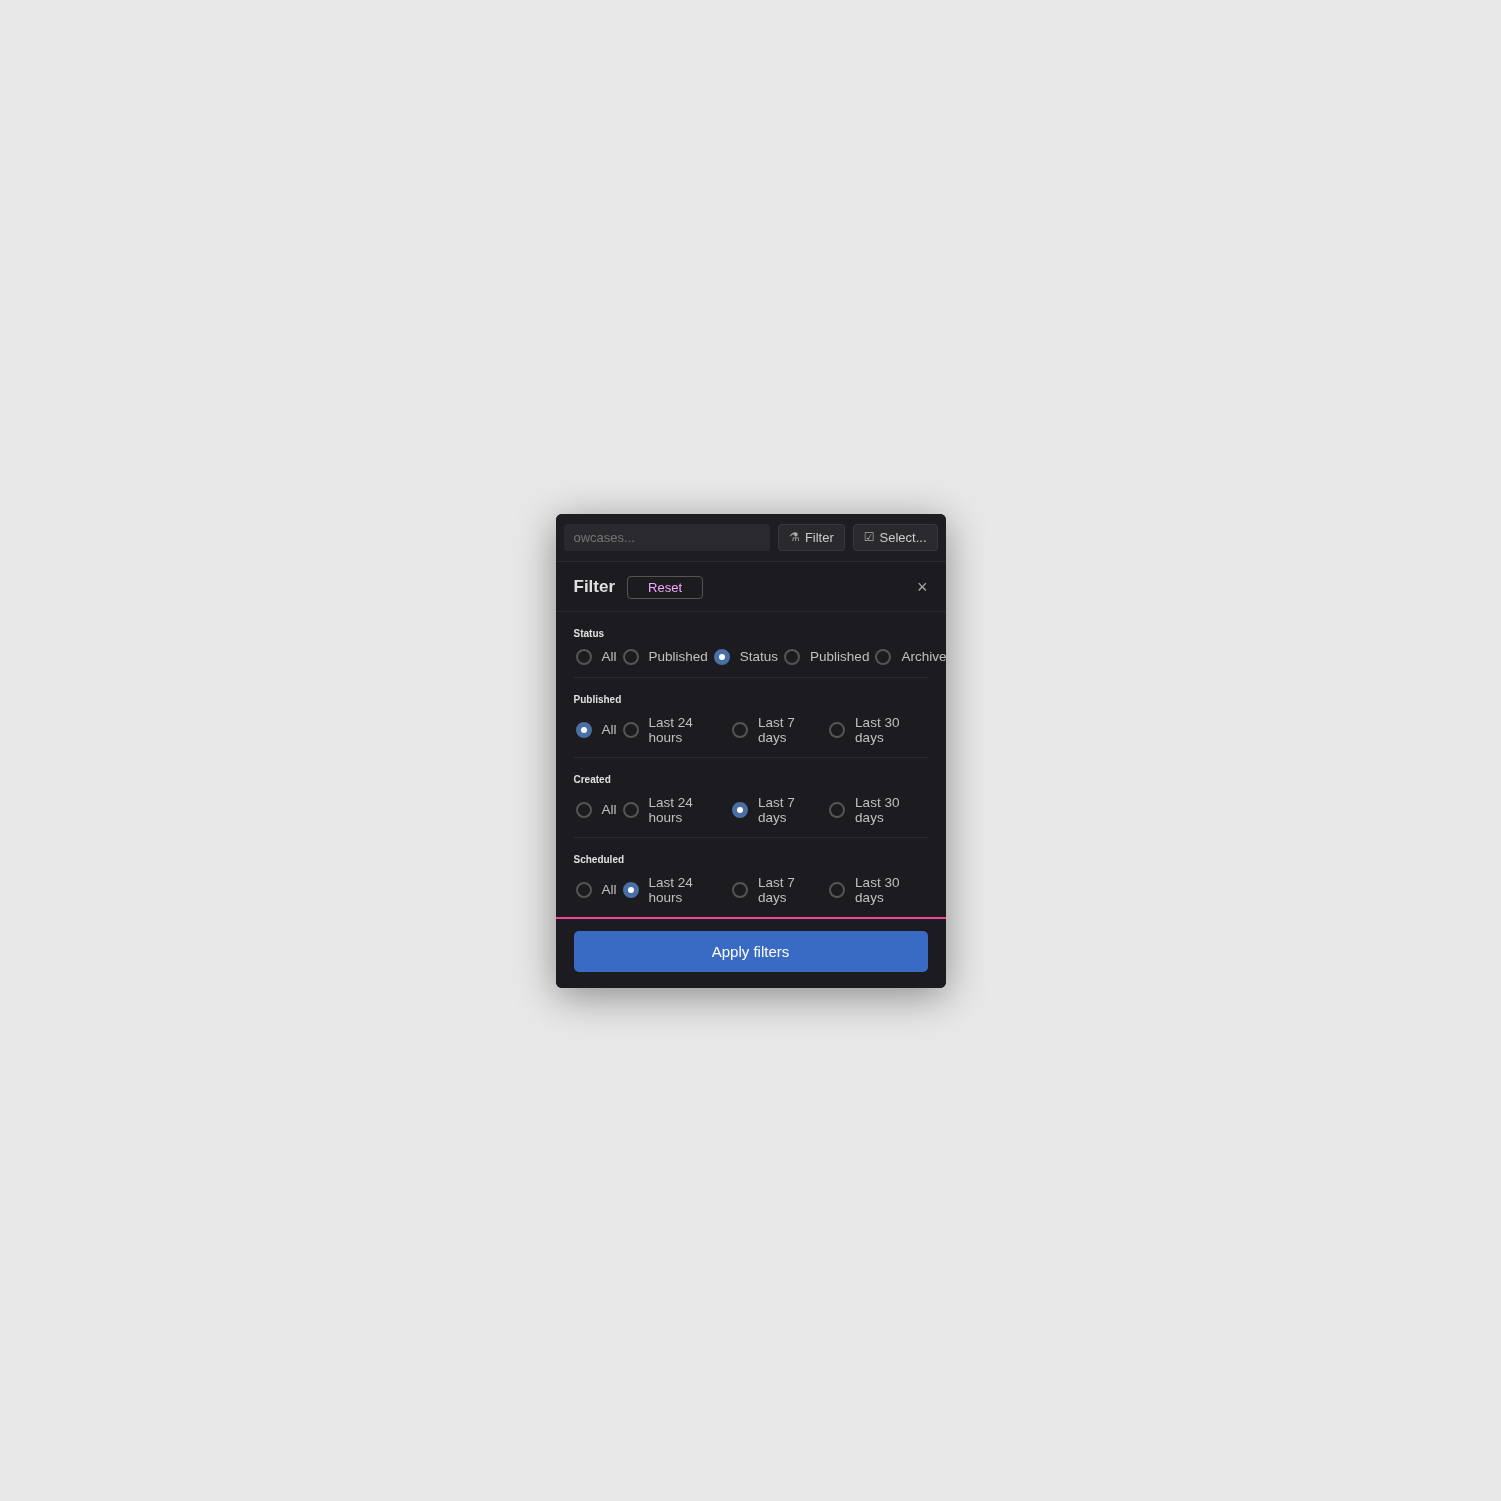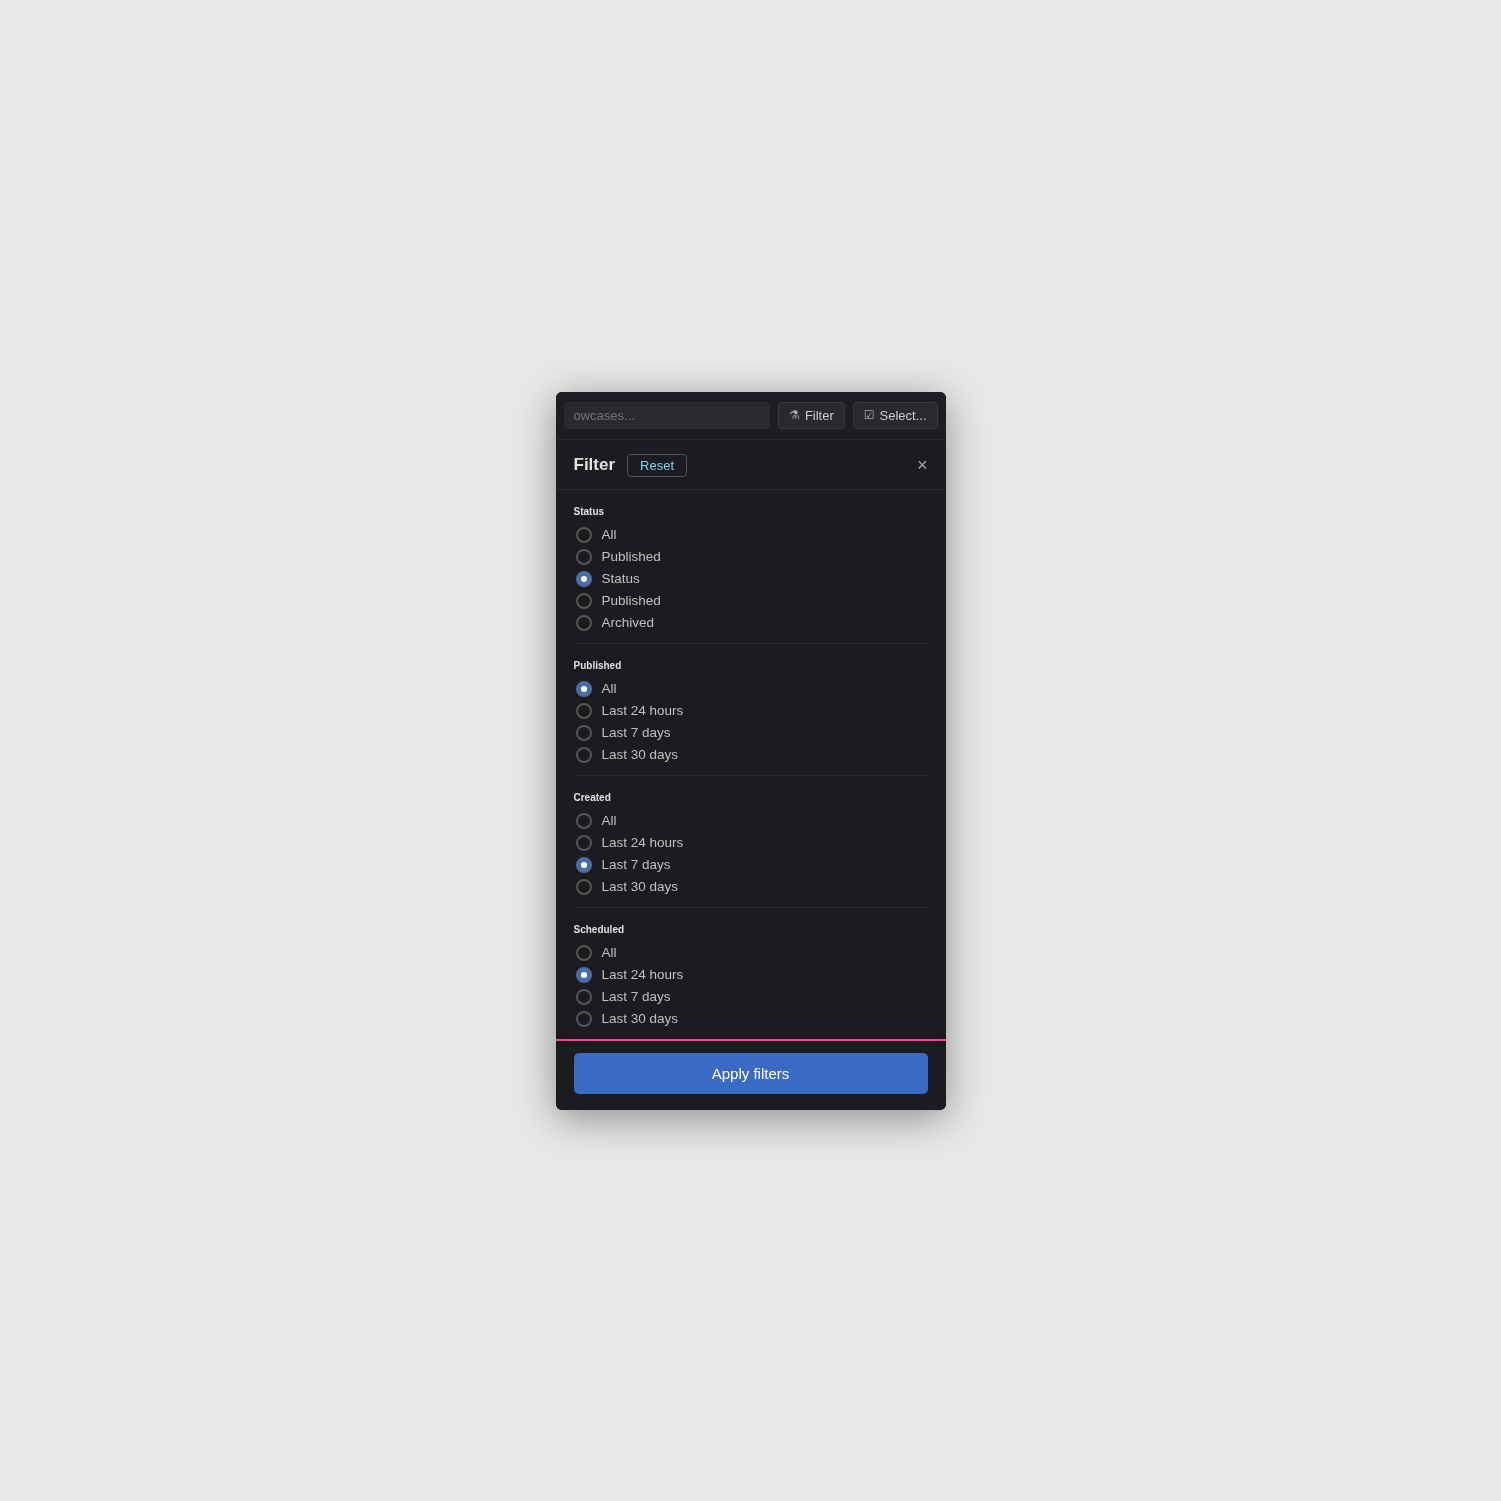--- a/index.html
+++ b/index.html
@@ -83,23 +83,23 @@
     .filter-title {
       color: #e0e0e0;
       font-size: 17px;
       font-weight: 600;
     }
 
     .reset-btn {
       background: transparent;
       border: 1px solid #555;
       border-radius: 4px;
-      color: #7dd3fc;
+      color: #f0abfc;
       font-size: 13px;
-      padding: 3px 12px;
+      padding: 3px 20px;
       cursor: pointer;
     }
 
     .close-btn {
       background: none;
       border: none;
       color: #aaa;
       font-size: 18px;
       cursor: pointer;
       line-height: 1;
@@ -116,21 +116,21 @@
 
     .section-label {
       color: #e0e0e0;
       font-size: 10px;
       font-weight: 600;
       margin-bottom: 10px;
     }
 
     .radio-group {
       display: flex;
-      flex-direction: column;
+      flex-direction: row;
       gap: 6px;
       padding-left: 2px;
     }
 
     .radio-item {
       display: flex;
       align-items: center;
       gap: 10px;
       cursor: pointer;
     }

